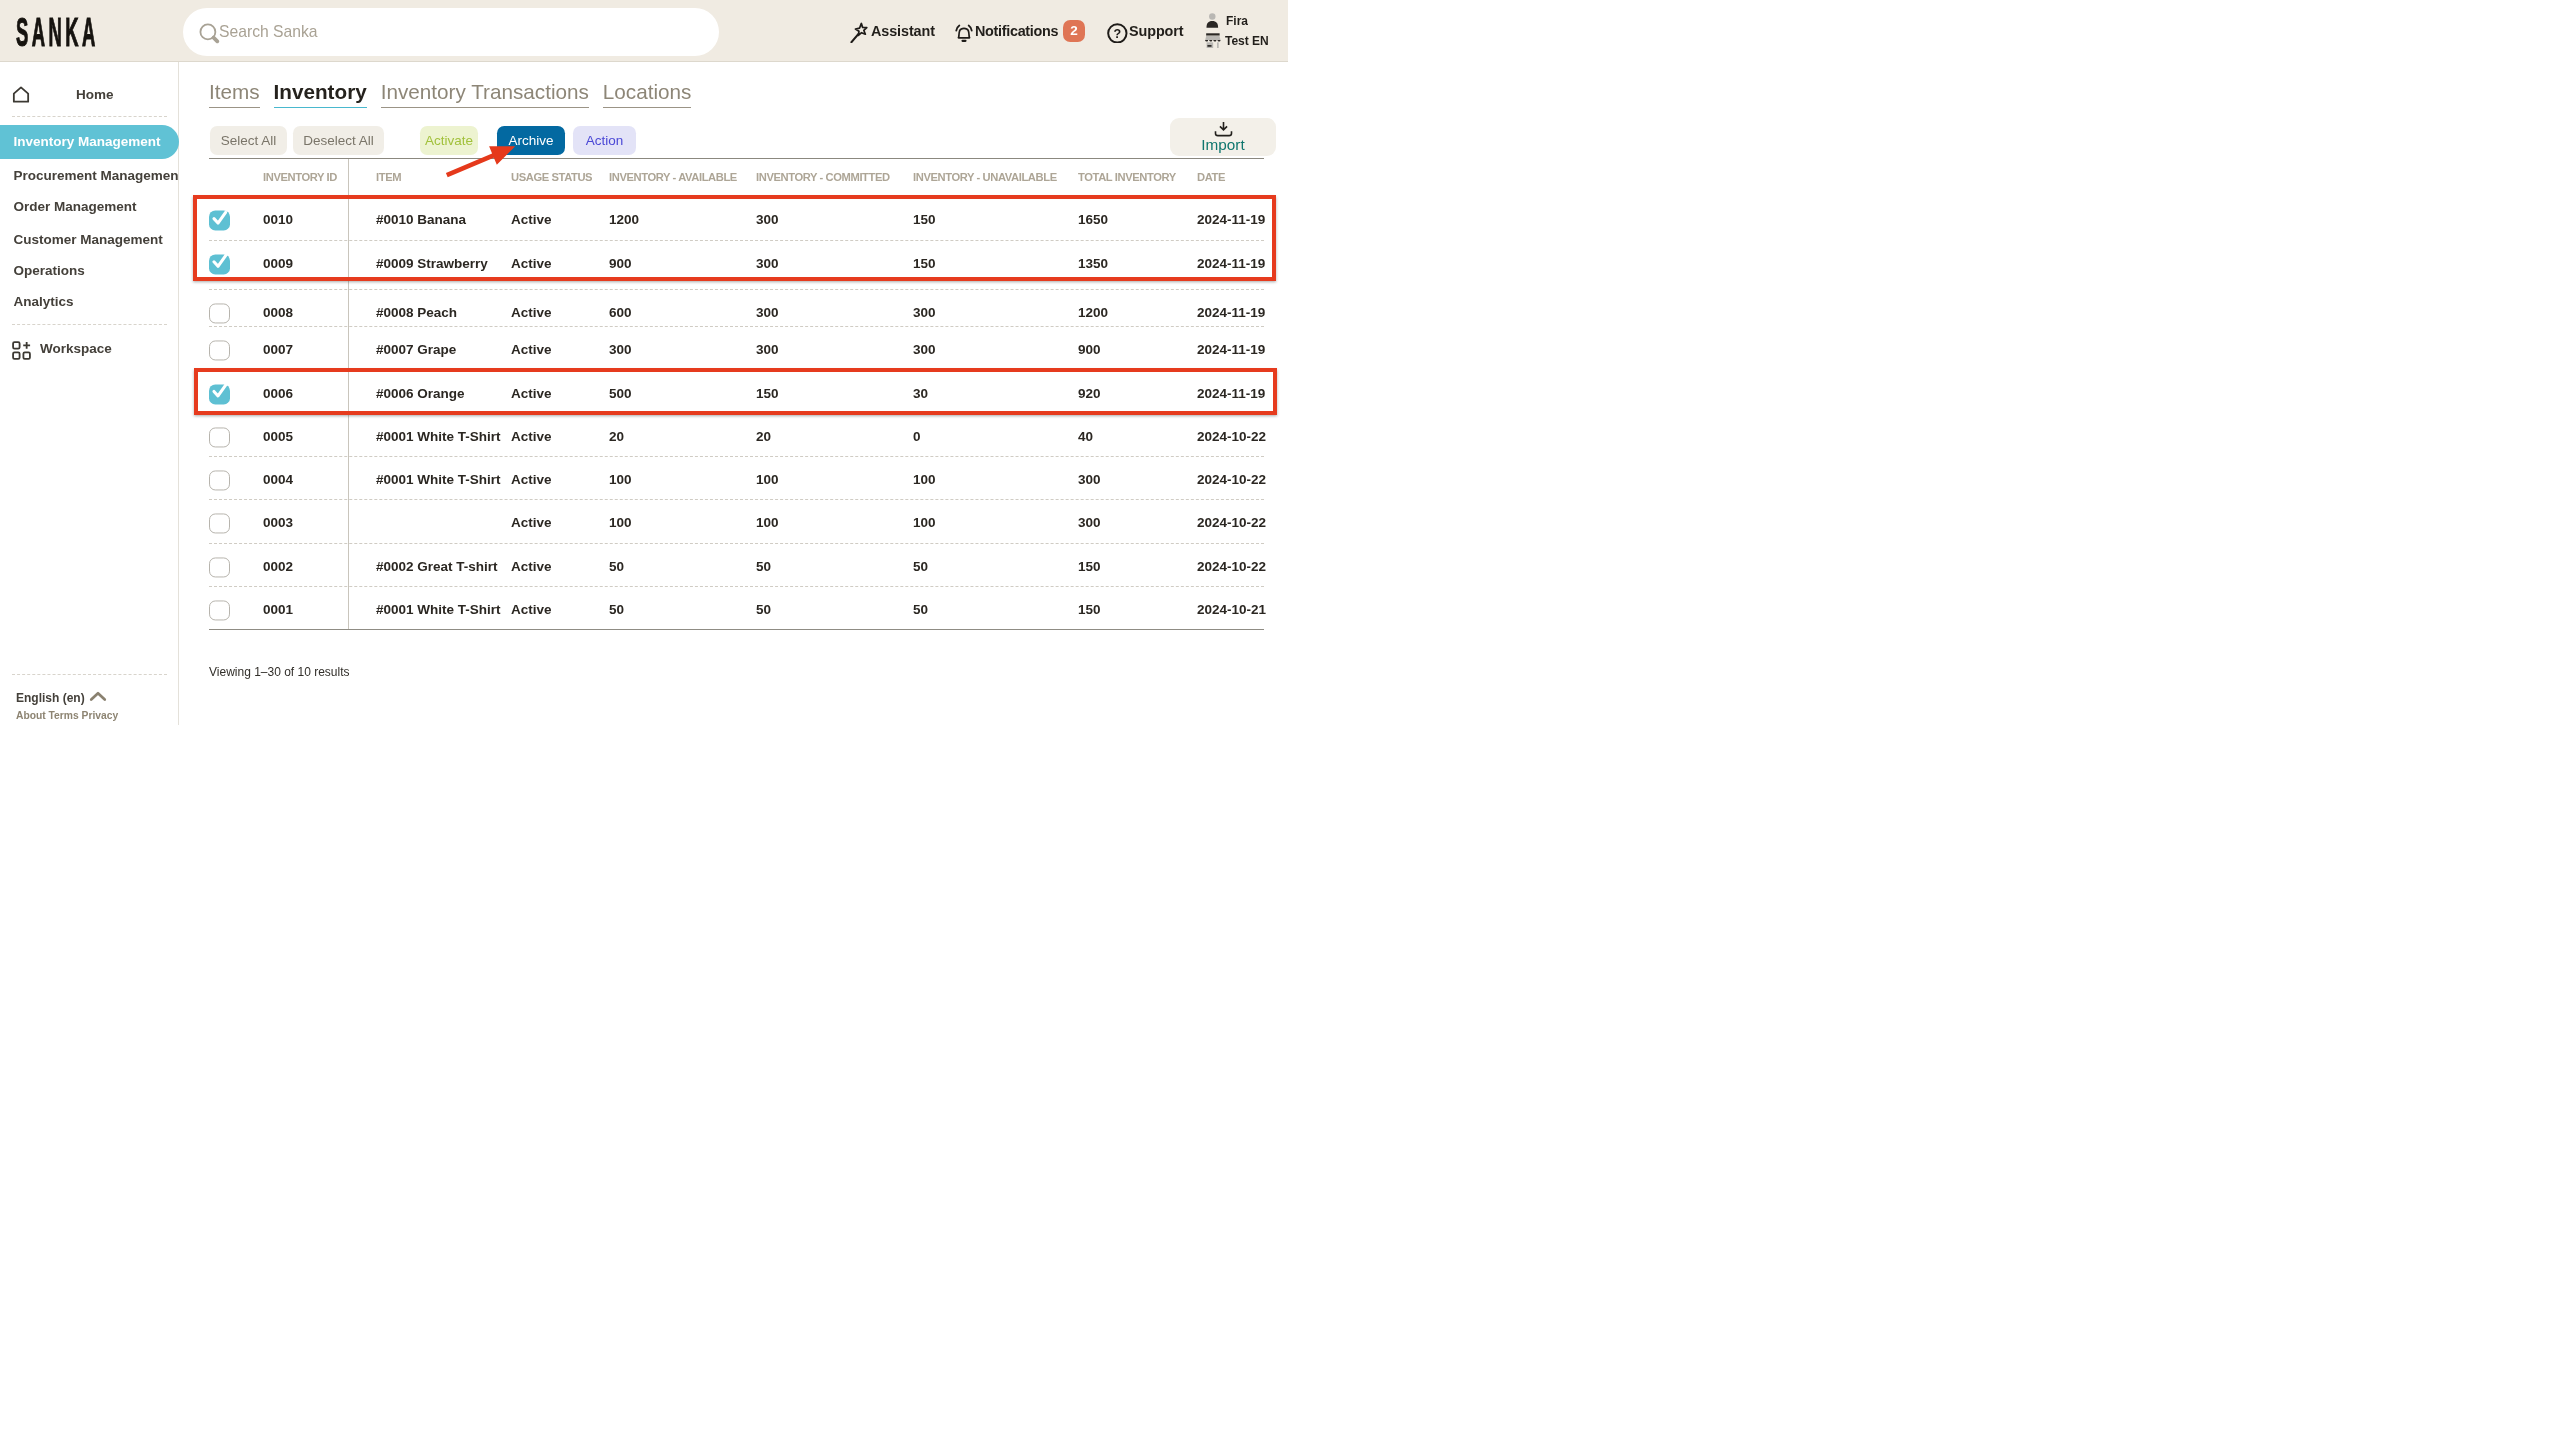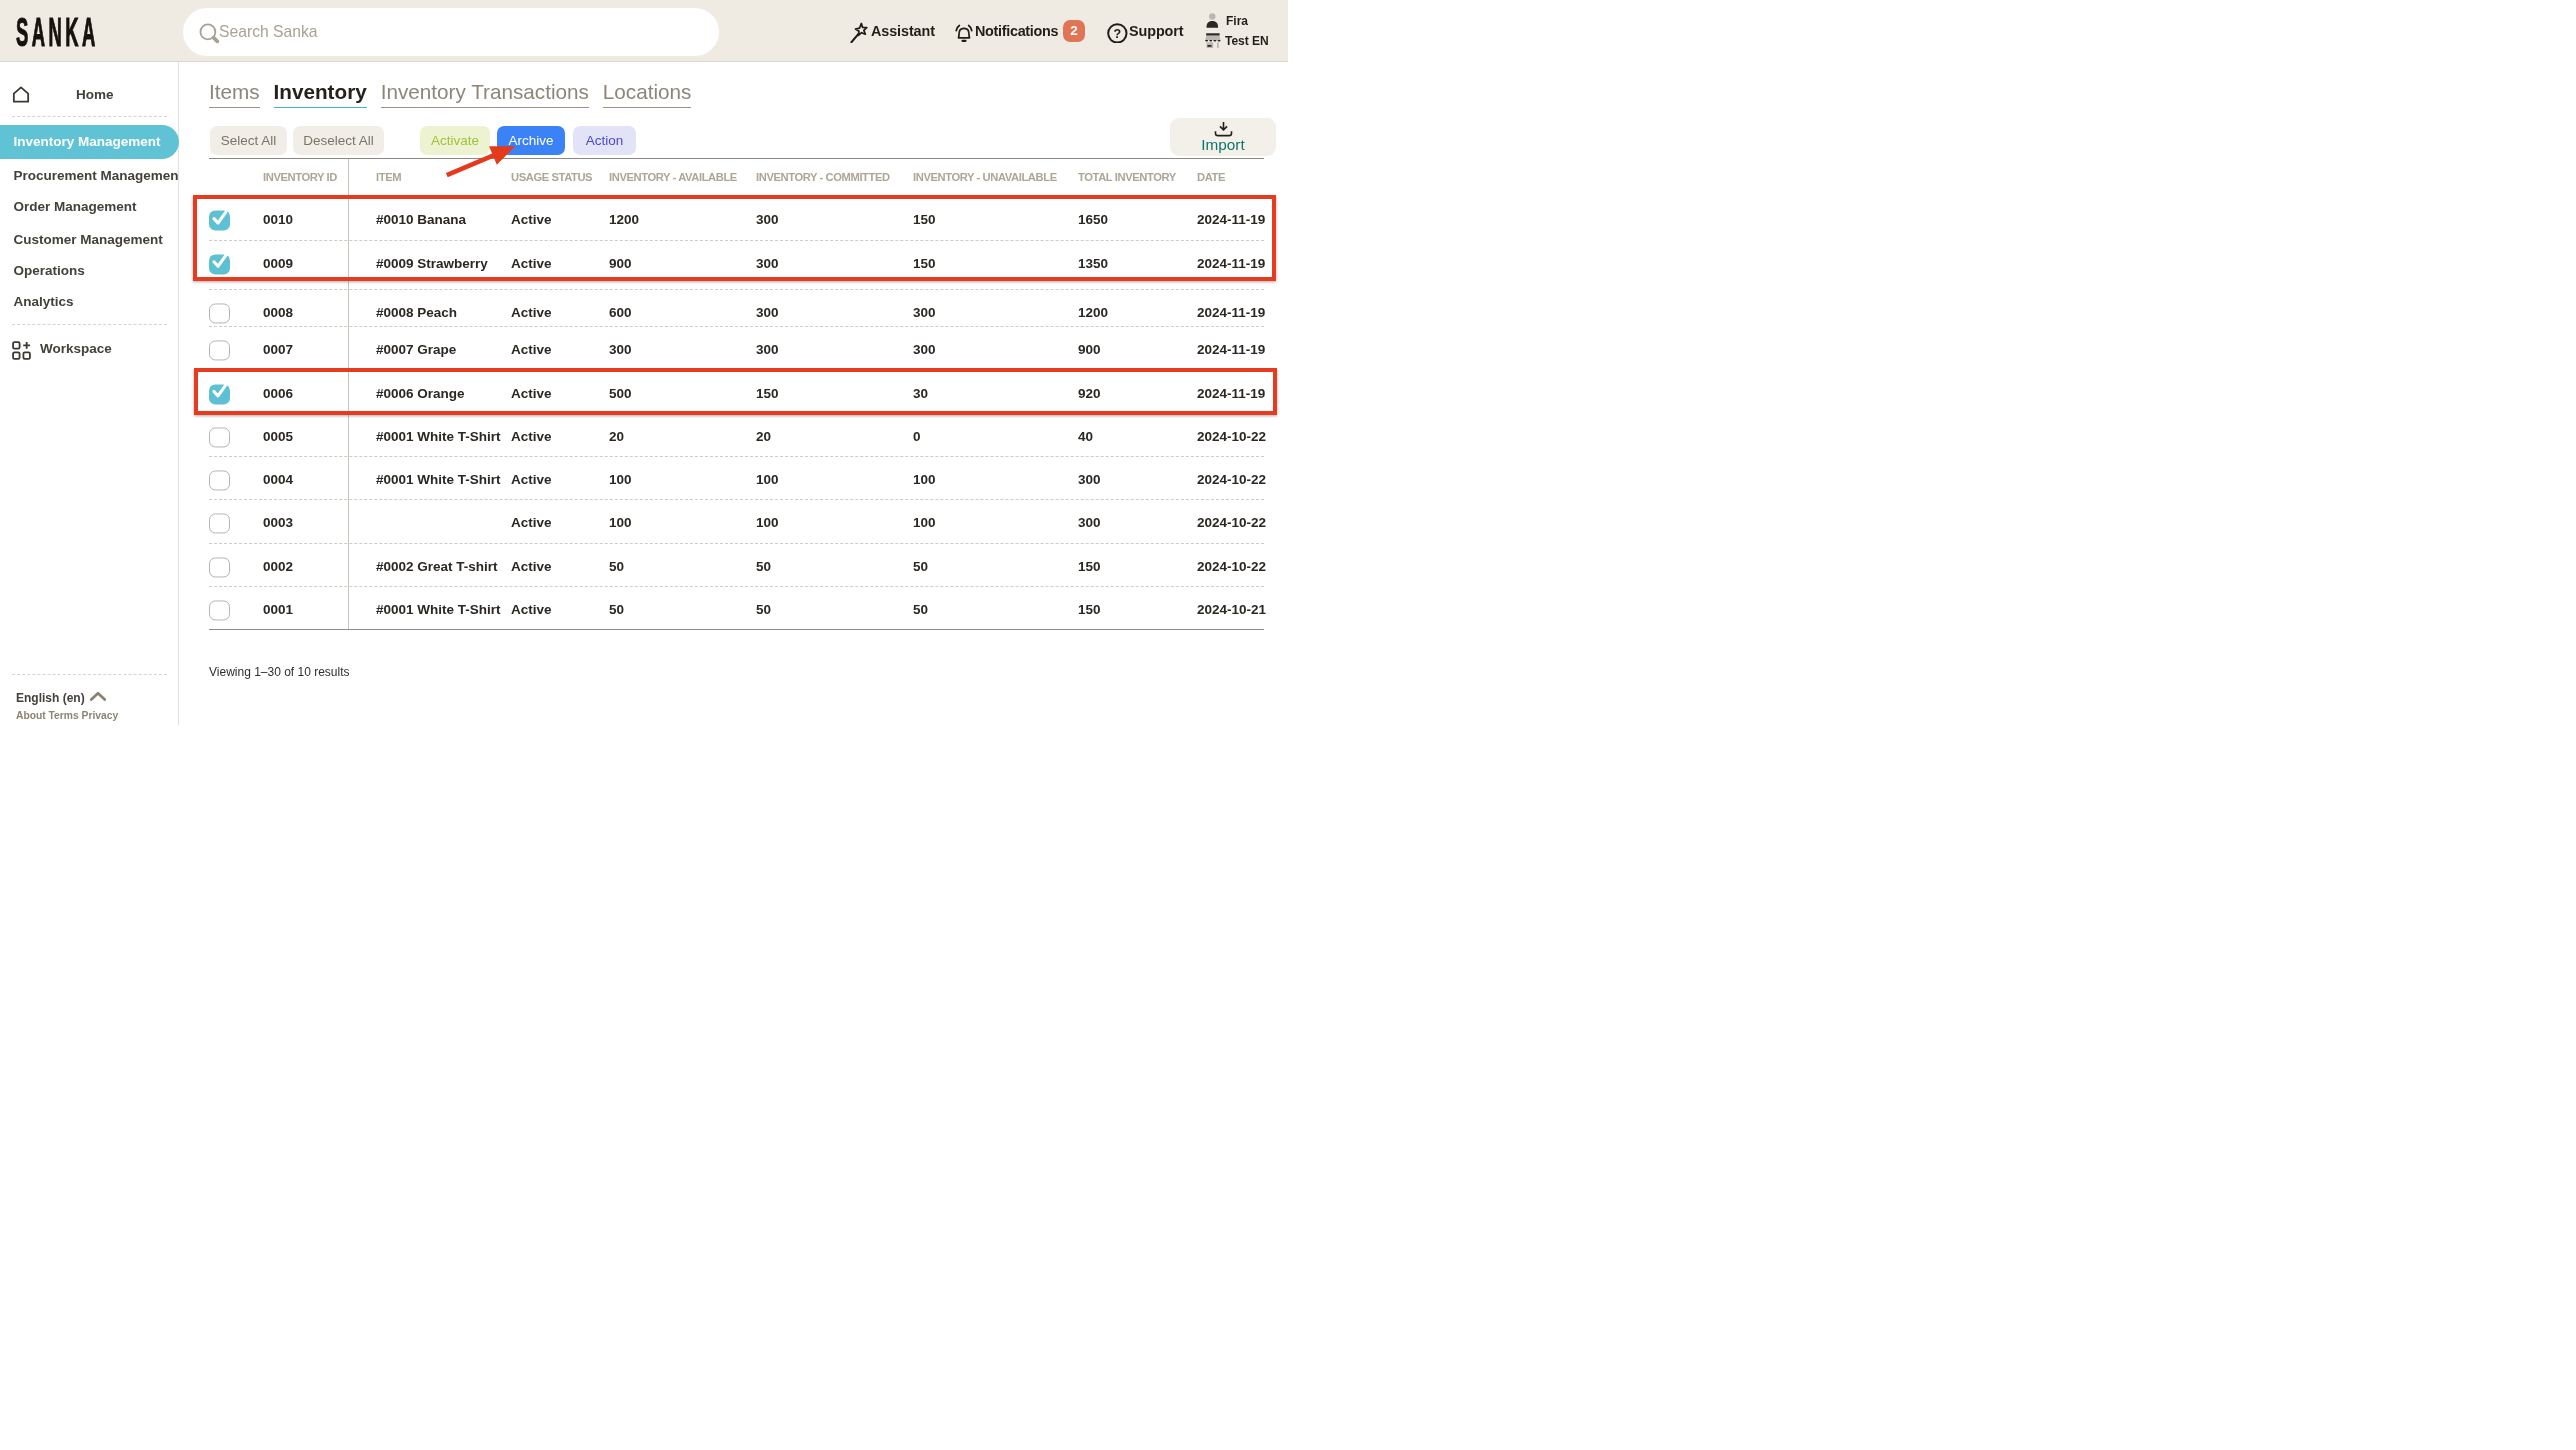--- a/index.html
+++ b/index.html
@@ -116,22 +116,22 @@
   <div class="snav" style="left:16px;top:648px;font-size:10.3px;color:#8d8472;">About Terms Privacy</div>
 </div>
 <div id="spill">Inventory Management</div>
 
 <div class="abs" style="left:209px;top:82px;white-space:nowrap;">
   <span class="tab">Items</span><span class="tab act">Inventory</span><span class="tab">Inventory Transactions</span><span class="tab">Locations</span>
 </div>
 
 <div class="btn" style="left:210px;width:77px;background:#f1eee7;color:#7a7569;">Select All</div>
 <div class="btn" style="left:293px;width:91px;background:#f1eee7;color:#7a7569;">Deselect All</div>
-<div class="btn" style="left:420px;width:70px;background:#edf3d0;color:#a2c13c;">Activate</div>
-<div class="btn" style="left:497px;width:68px;background:#3b82f6;color:#fff;">Archive</div>
+<div class="btn" style="left:420px;width:58px;background:#edf3d0;color:#a2c13c;">Activate</div>
+<div class="btn" style="left:497px;width:68px;background:#0369a1;color:#fff;">Archive</div>
 <div class="btn" style="left:573px;width:63px;background:#e3e3f7;color:#4b48d6;">Action</div>
 
 <div id="importbtn">
   <svg width="19" height="16" viewBox="0 0 21 18" fill="none">
     <path d="M10.5 1 L10.5 9.5 M6.5 6 L10.5 10 L14.5 6" stroke="#22201c" stroke-width="1.8"></path>
     <path d="M1.5 11.5 L1.5 14 C1.5 15.8 2.6 16.4 4.2 16.4 L16.8 16.4 C18.4 16.4 19.5 15.8 19.5 14 L19.5 11.5" stroke="#22201c" stroke-width="1.8"></path>
   </svg>
   <span>Import</span>
 </div>
 

